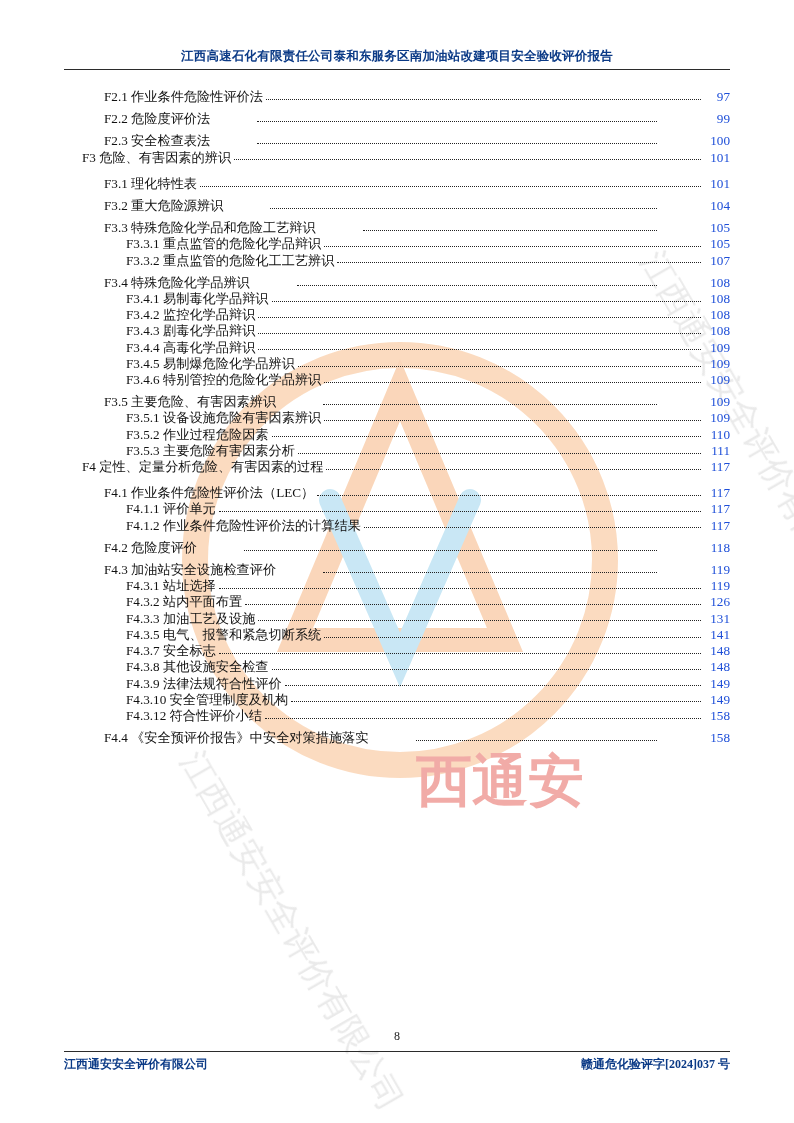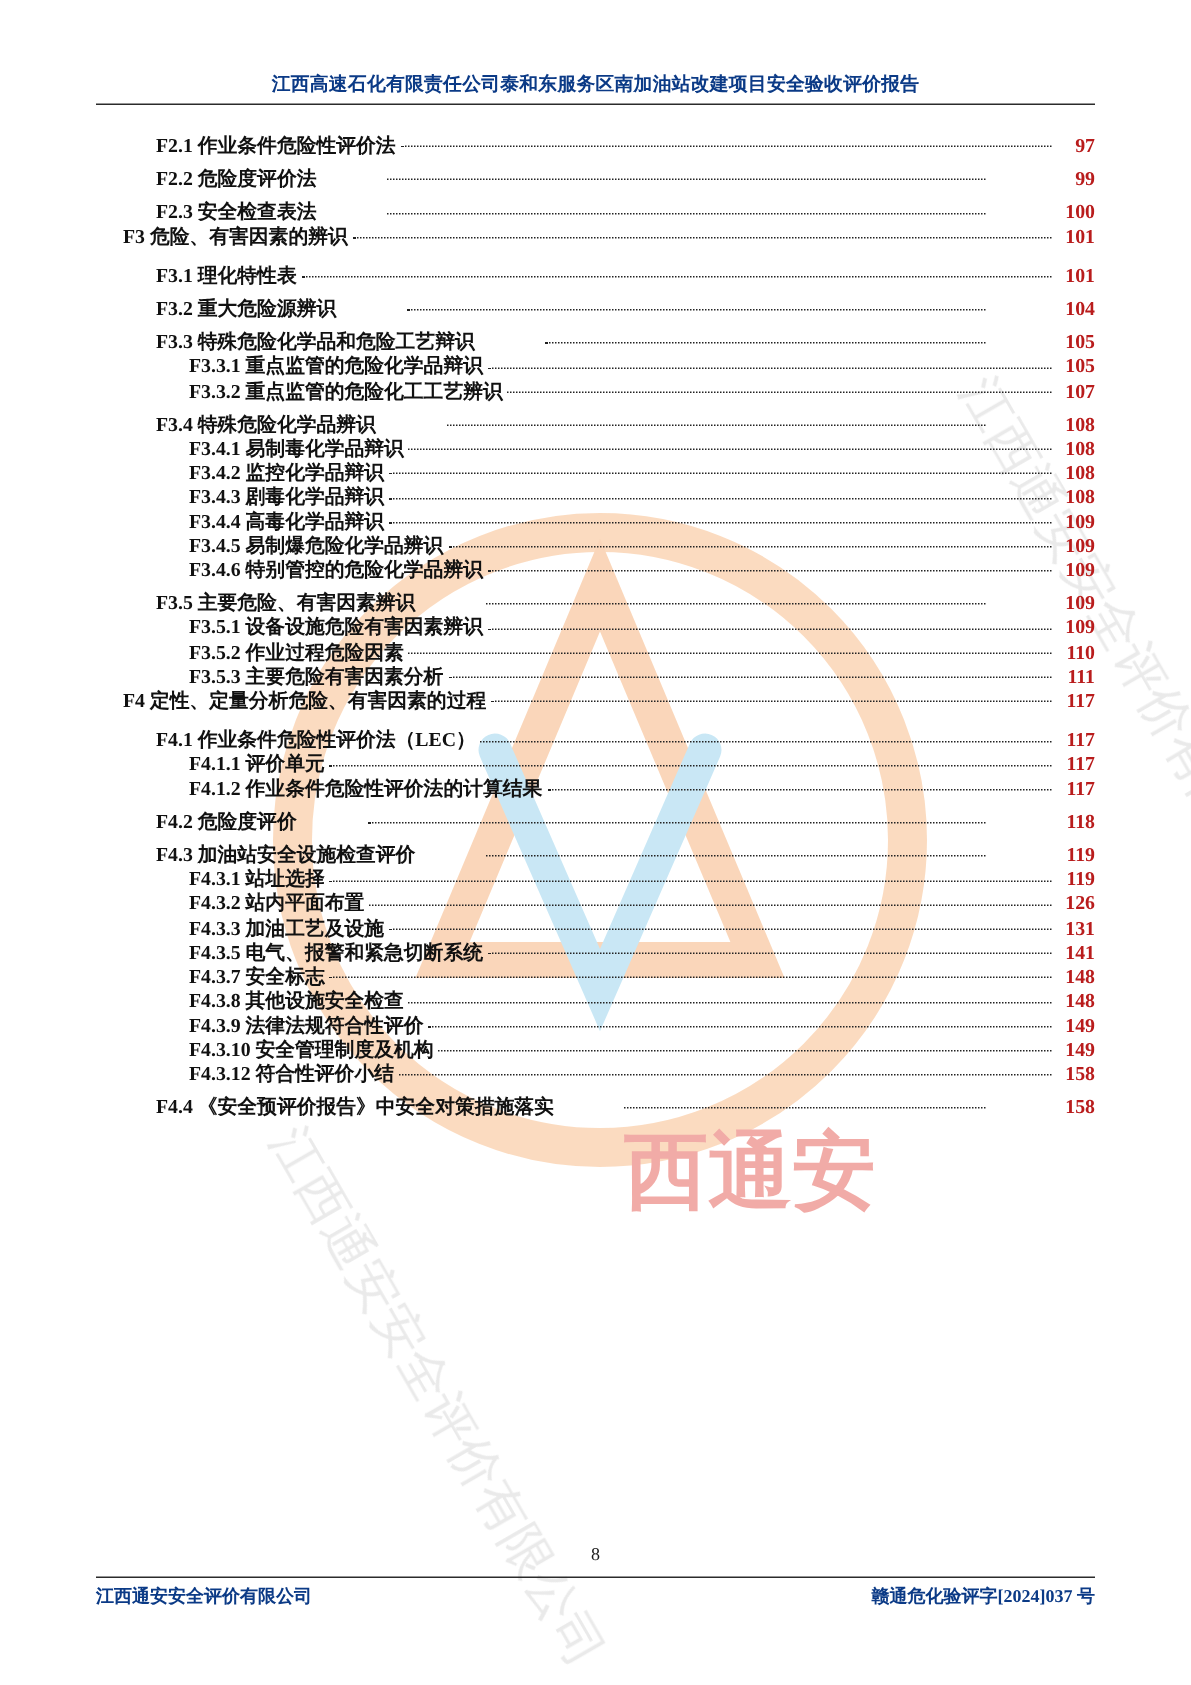--- a/index.html
+++ b/index.html
@@ -88,45 +88,44 @@
   
   .toc {
     position: absolute;
     left: 64px;
     top: 90px;
     width: 666px;
     z-index: 2;
   }
   .toc-row {
     display: flex;
-    align-items: flex-start;
+    align-items: center;
     font-size: 13.2px;
     line-height: 1.0;
     color: #111;
     white-space: nowrap;
-    font-weight: bold;
   }
   .toc-label {
     display: inline-block;
     flex: 0 0 auto;
   }
   .toc-dots {
     flex: 1 1 auto;
     overflow: hidden;
     margin: 0 3px;
     position: relative;
     top: -2px;
     border-bottom: 1.5px dotted #222;
     height: 0.7em;
   }
   .toc-page {
     flex: 0 0 auto;
     text-align: right;
     min-width: 26px;
-    color: #b91c1c;
+    color: #1d4ed8;
   }
 
   
   .lvl1 { padding-left: 18px; }
   .lvl2 { padding-left: 40px; }
   .lvl3 { padding-left: 62px; }
 
   .gap-lg { margin-top: 13px; }
   .gap-md { margin-top: 9px; gap: 44px; }
   .gap-xs { margin-top: 3px; }

